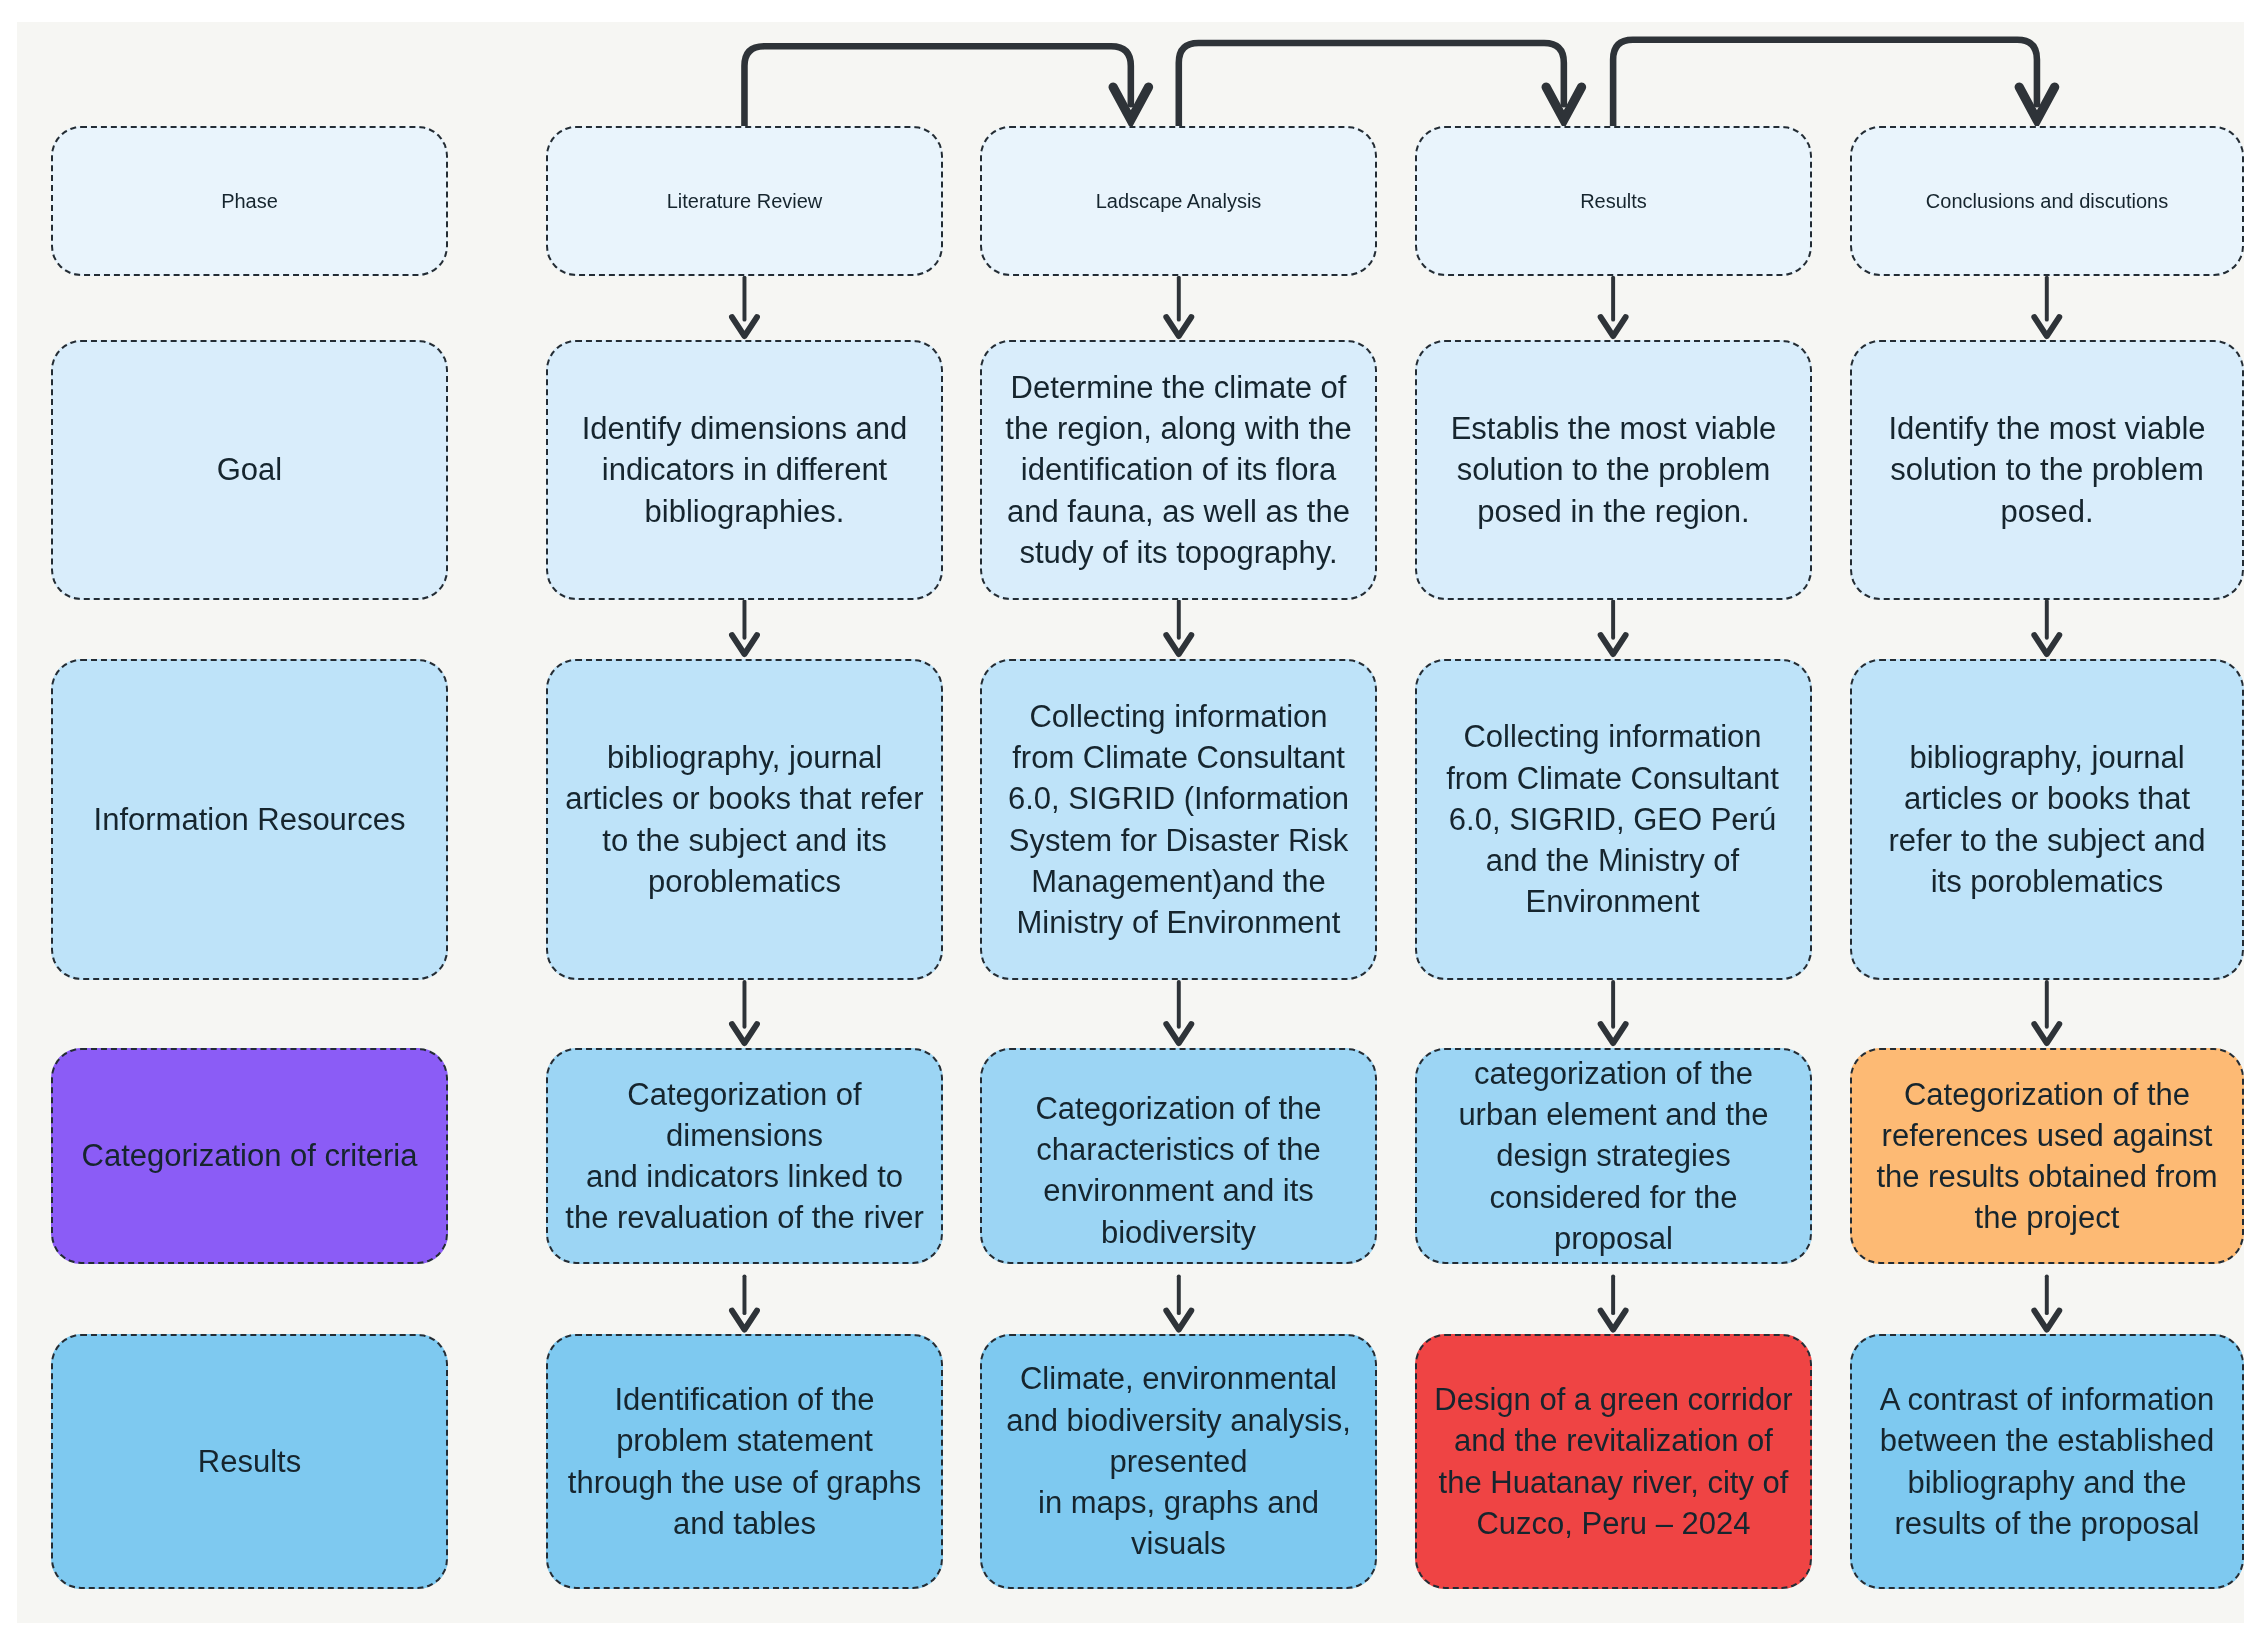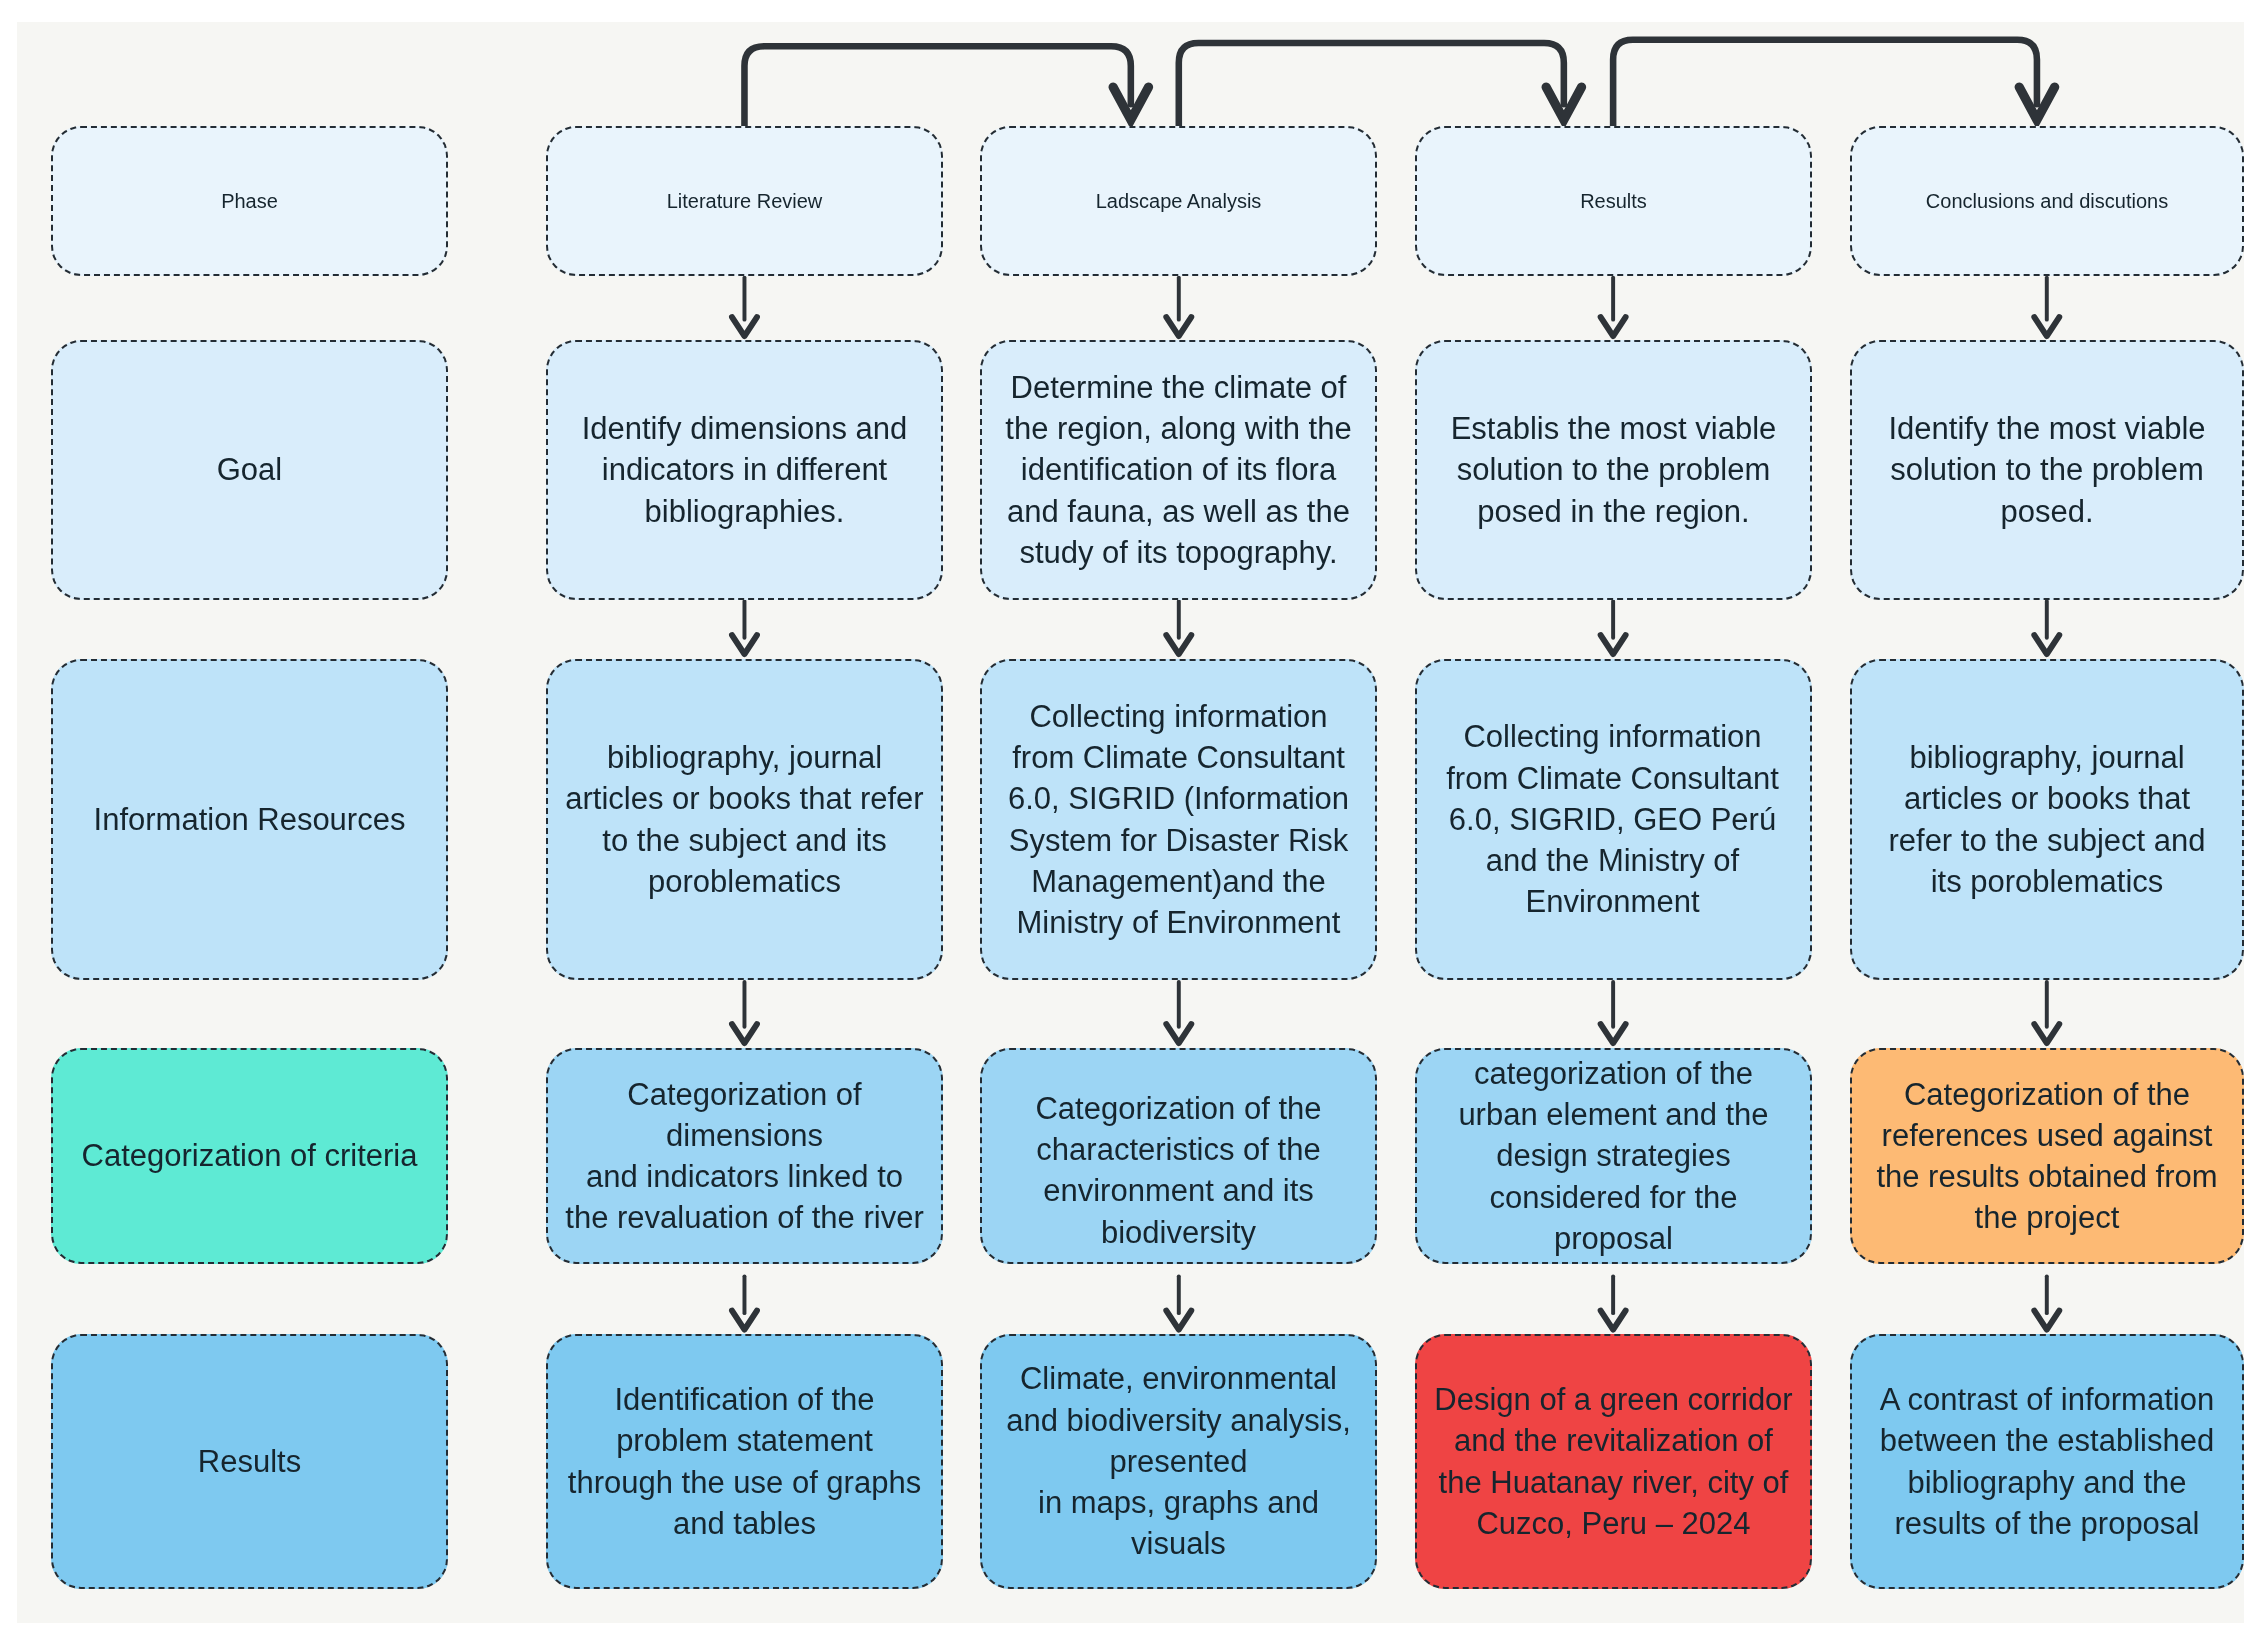--- a/index.html
+++ b/index.html
@@ -135,21 +135,21 @@
 <div class="box r3 c3" style="background: rgb(190, 227, 249); border-color: rgb(35, 44, 52); color: rgb(22, 37, 46);">
   <span class="box-text">Collecting information from Climate Consultant 6.0, SIGRID (Information System for Disaster Risk Management)and the Ministry of Environment</span>
 </div>
 <div class="box r3 c4" style="background: rgb(190, 227, 249); border-color: rgb(35, 44, 52); color: rgb(22, 37, 46); padding-left: 15px;">
   <span class="box-text">Collecting information from Climate Consultant 6.0, SIGRID, GEO Perú and the Ministry of Environment</span>
 </div>
 <div class="box r3 c5" style="background: rgb(190, 227, 249); border-color: rgb(35, 44, 52); color: rgb(22, 37, 46);">
   <span class="box-text">bibliography, journal articles or books that refer to the subject and its poroblematics</span>
 </div>
 
-<div class="box r4 c1" style="background: #5eead4; border-color: rgb(35, 44, 52); color: rgb(22, 37, 46);">
+<div class="box r4 c1" style="background: #8b5cf6; border-color: rgb(35, 44, 52); color: rgb(22, 37, 46);">
   <span class="box-text">Categorization of criteria</span>
 </div>
 <div class="box r4 c2" style="background: rgb(156, 213, 244); border-color: rgb(35, 44, 52); color: rgb(22, 37, 46);">
   <span class="box-text">Categorization of
 dimensions
 and indicators linked to the revaluation of the river</span>
 </div>
 <div class="box r4 c3" style="background: rgb(156, 213, 244); border-color: rgb(35, 44, 52); color: rgb(22, 37, 46); align-items: flex-end;">
   <span class="box-text">Categorization of the characteristics of the environment and its biodiversity</span>
 </div>

